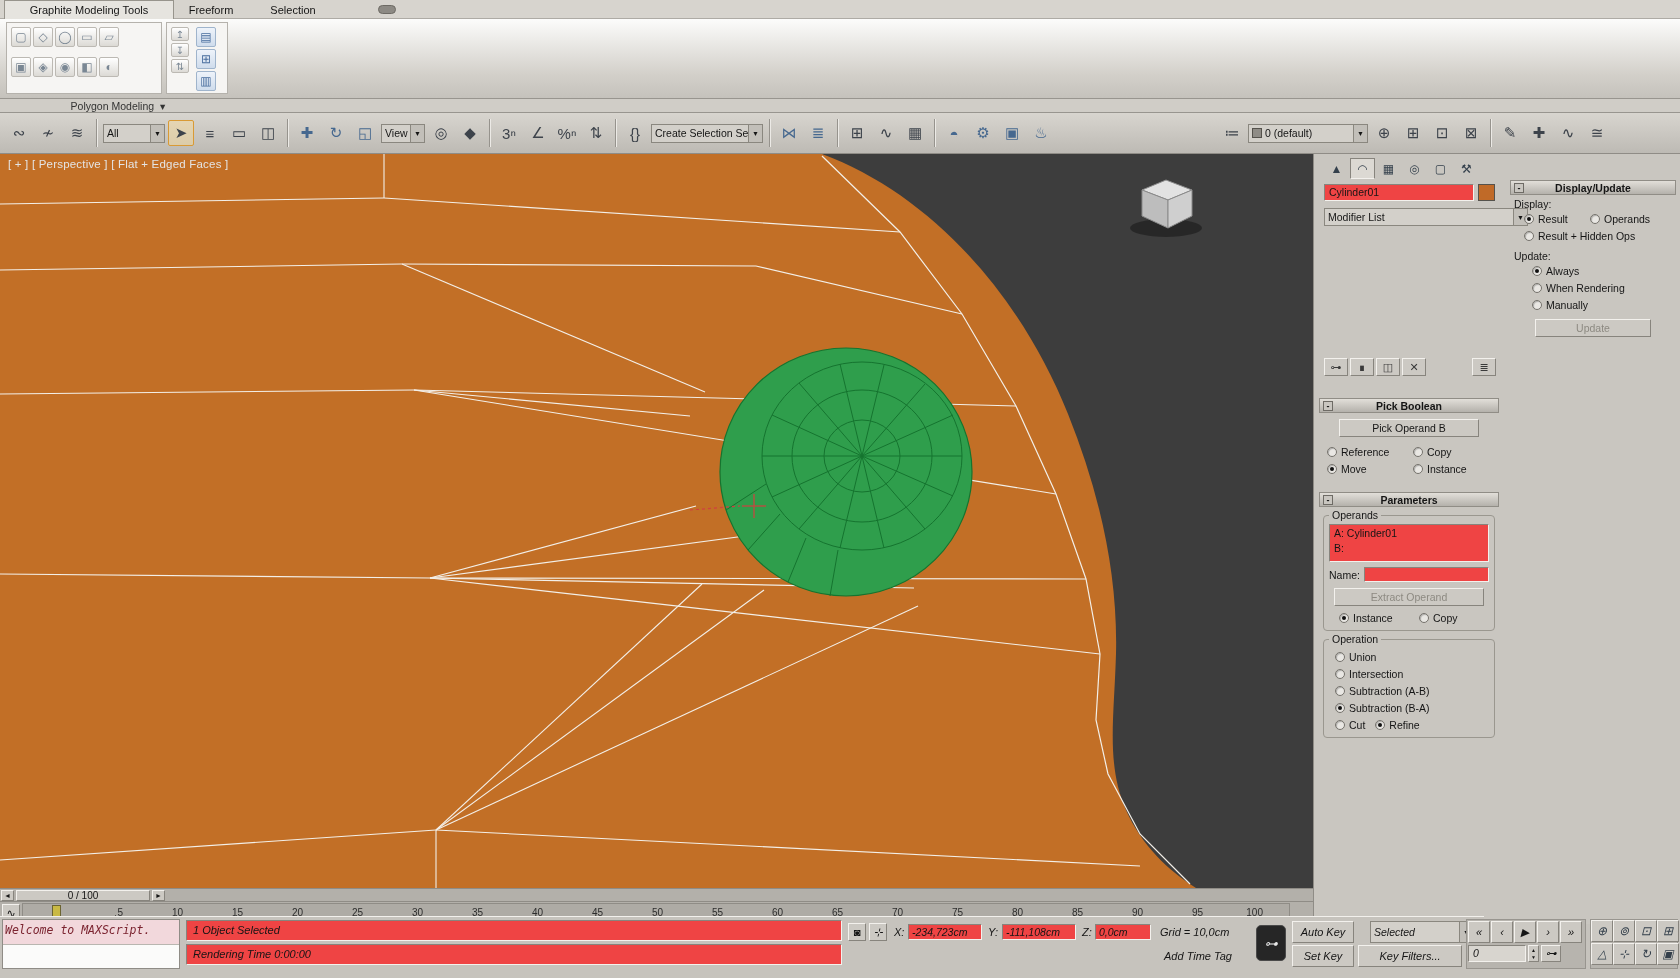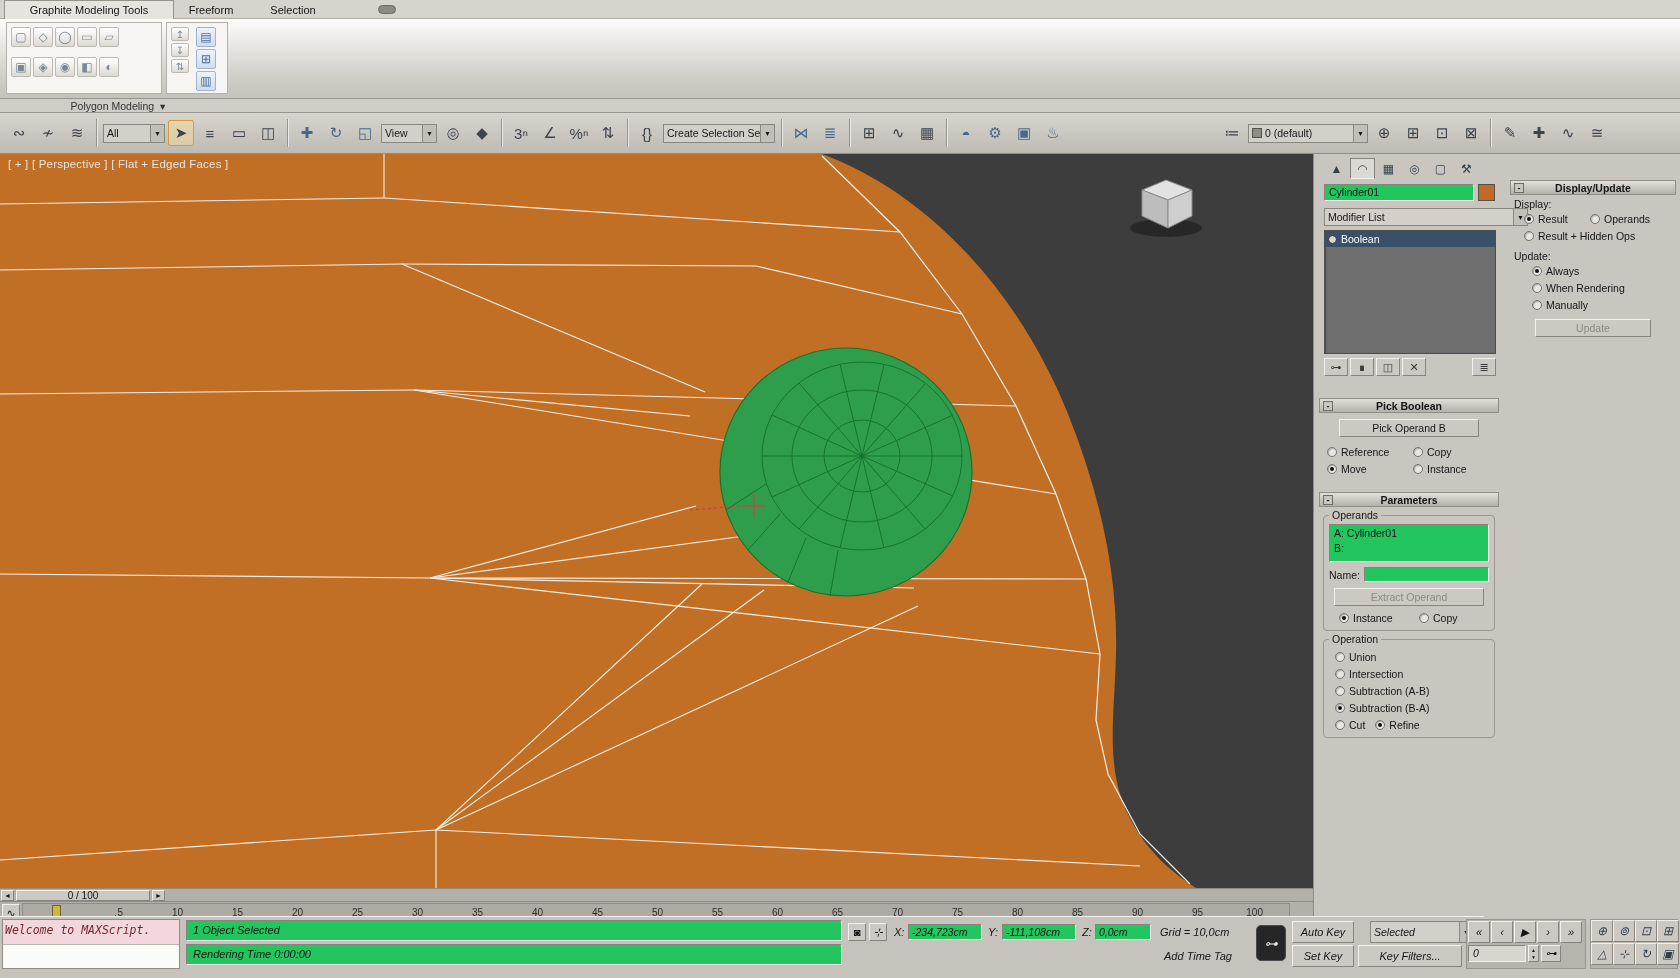--- a/index.html
+++ b/index.html
@@ -2,21 +2,21 @@
 <html style="--vp-bg: #3d3d3d; --mesh: #c26f26; --mesh-edge: #f3efe8; --cyl-green: #2f9e4c; --cyl-edge: #15742f; --accent-orange: #c06a28;"><head>
 <meta charset="utf-8">
 <style>
   * { box-sizing: border-box; margin: 0; padding: 0; }
   html,body { width:1680px; height:978px; overflow:hidden; }
   body { font-family:"Liberation Sans", sans-serif; font-size:11px; color:#151515; background:#c6c3bd; position:relative; }
   .abs { position:absolute; }
 
   
   .raised { background:#ccc9c3; border-top:1px solid #f3f1ed; border-left:1px solid #f3f1ed; border-right:1px solid #87847d; border-bottom:1px solid #87847d; }
-  .sunken { background:#22c55e; border-top:1px solid #87847d; border-left:1px solid #87847d; border-right:1px solid #f3f1ed; border-bottom:1px solid #f3f1ed; }
+  .sunken { background:#ef4444; border-top:1px solid #87847d; border-left:1px solid #87847d; border-right:1px solid #f3f1ed; border-bottom:1px solid #f3f1ed; }
   .btn { display:flex; align-items:center; justify-content:center; cursor:default; }
 
   
   #tabs-row { left:0; top:0; width:1680px; height:19px; background:#d7d4ce; border-bottom:1px solid #aeaba5; }
   .rtab { position:absolute; top:0; height:19px; display:flex; align-items:center; justify-content:center; font-size:11px; }
   .rtab.active { background:#e6e4df; border:1px solid #97948c; border-bottom:none; }
   #ribbon-oval { position:absolute; left:378px; top:5px; width:18px; height:9px; border-radius:5px; background:#8d8a84; border:1px solid #6d6a64; }
   #ribbon-body { left:0; top:19px; width:1680px; height:80px; background:linear-gradient(#fcfcfb,#d3d0ca 70%,#c5c2bc); border-bottom:1px solid #98958f; }
   .rpanel { position:absolute; background:#f6f5f3; border:1px solid #b5b2ac; }
   .ricon { width:20px; height:20px; margin:1px; display:inline-flex; align-items:center; justify-content:center; font-size:12px; color:#7a8794; background:linear-gradient(#ffffff,#dcdad5); border:1px solid #bcb9b3; border-radius:2px; }
@@ -152,21 +152,21 @@
       <span class="tsel-arrow">▼</span>
     </div>
     <div class="tbtn active">➤</div>
     <div class="tbtn">≡</div>
     <div class="tbtn">▭</div>
     <div class="tbtn">◫</div>
     <div class="tsep"></div>
     <div class="tbtn b">✚</div>
     <div class="tbtn b">↻</div>
     <div class="tbtn b">◱</div>
-    <div class="tselect" style="width:56px;">
+    <div class="tselect" style="width:44px;">
       <span class="tsel-val">View</span>
       <span class="tsel-arrow">▼</span>
     </div>
     <div class="tbtn">◎</div>
     <div class="tbtn">◆</div>
     <div class="tsep"></div>
     <div class="tbtn">3ⁿ</div>
     <div class="tbtn">∠</div>
     <div class="tbtn">%ⁿ</div>
     <div class="tbtn">⇅</div>
@@ -294,26 +294,20 @@
       </div>
 
     <div class="sunken" style="position:absolute;left:10px;top:30px;width:150px;height:17px;line-height:15px;padding-left:4px;font-size:10.5px;">Cylinder01</div>
     <div style="position:absolute;left:164px;top:30px;width:17px;height:17px;background:var(--accent-orange);border:1px solid #55524c;"></div>
 
     <div class="tselect" style="position:absolute;left:10px;top:54px;width:204px;height:18px;">
       <span class="tsel-val">Modifier List</span>
       <span class="tsel-arrow">▼</span>
     </div>
 
-    <div id="stack" style="position:absolute;left:10px;top:76px;width:172px;height:124px;">
-      <div class="stackrow">
-        <span class="bulb"></span>
-        <span>Boolean</span>
-      </div>
-    </div>
 
     <div style="position:absolute;left:10px;top:204px;width:172px;display:flex;gap:2px;align-items:center;">
       <div style="display:flex;gap:2px;">
 
       <div class="sbtn raised btn">⊶</div>
           <div class="sbtn raised btn">∎</div>
           <div class="sbtn raised btn">◫</div>
           <div class="sbtn raised btn">✕</div>
         </div>
       <div style="flex:1;"></div>

